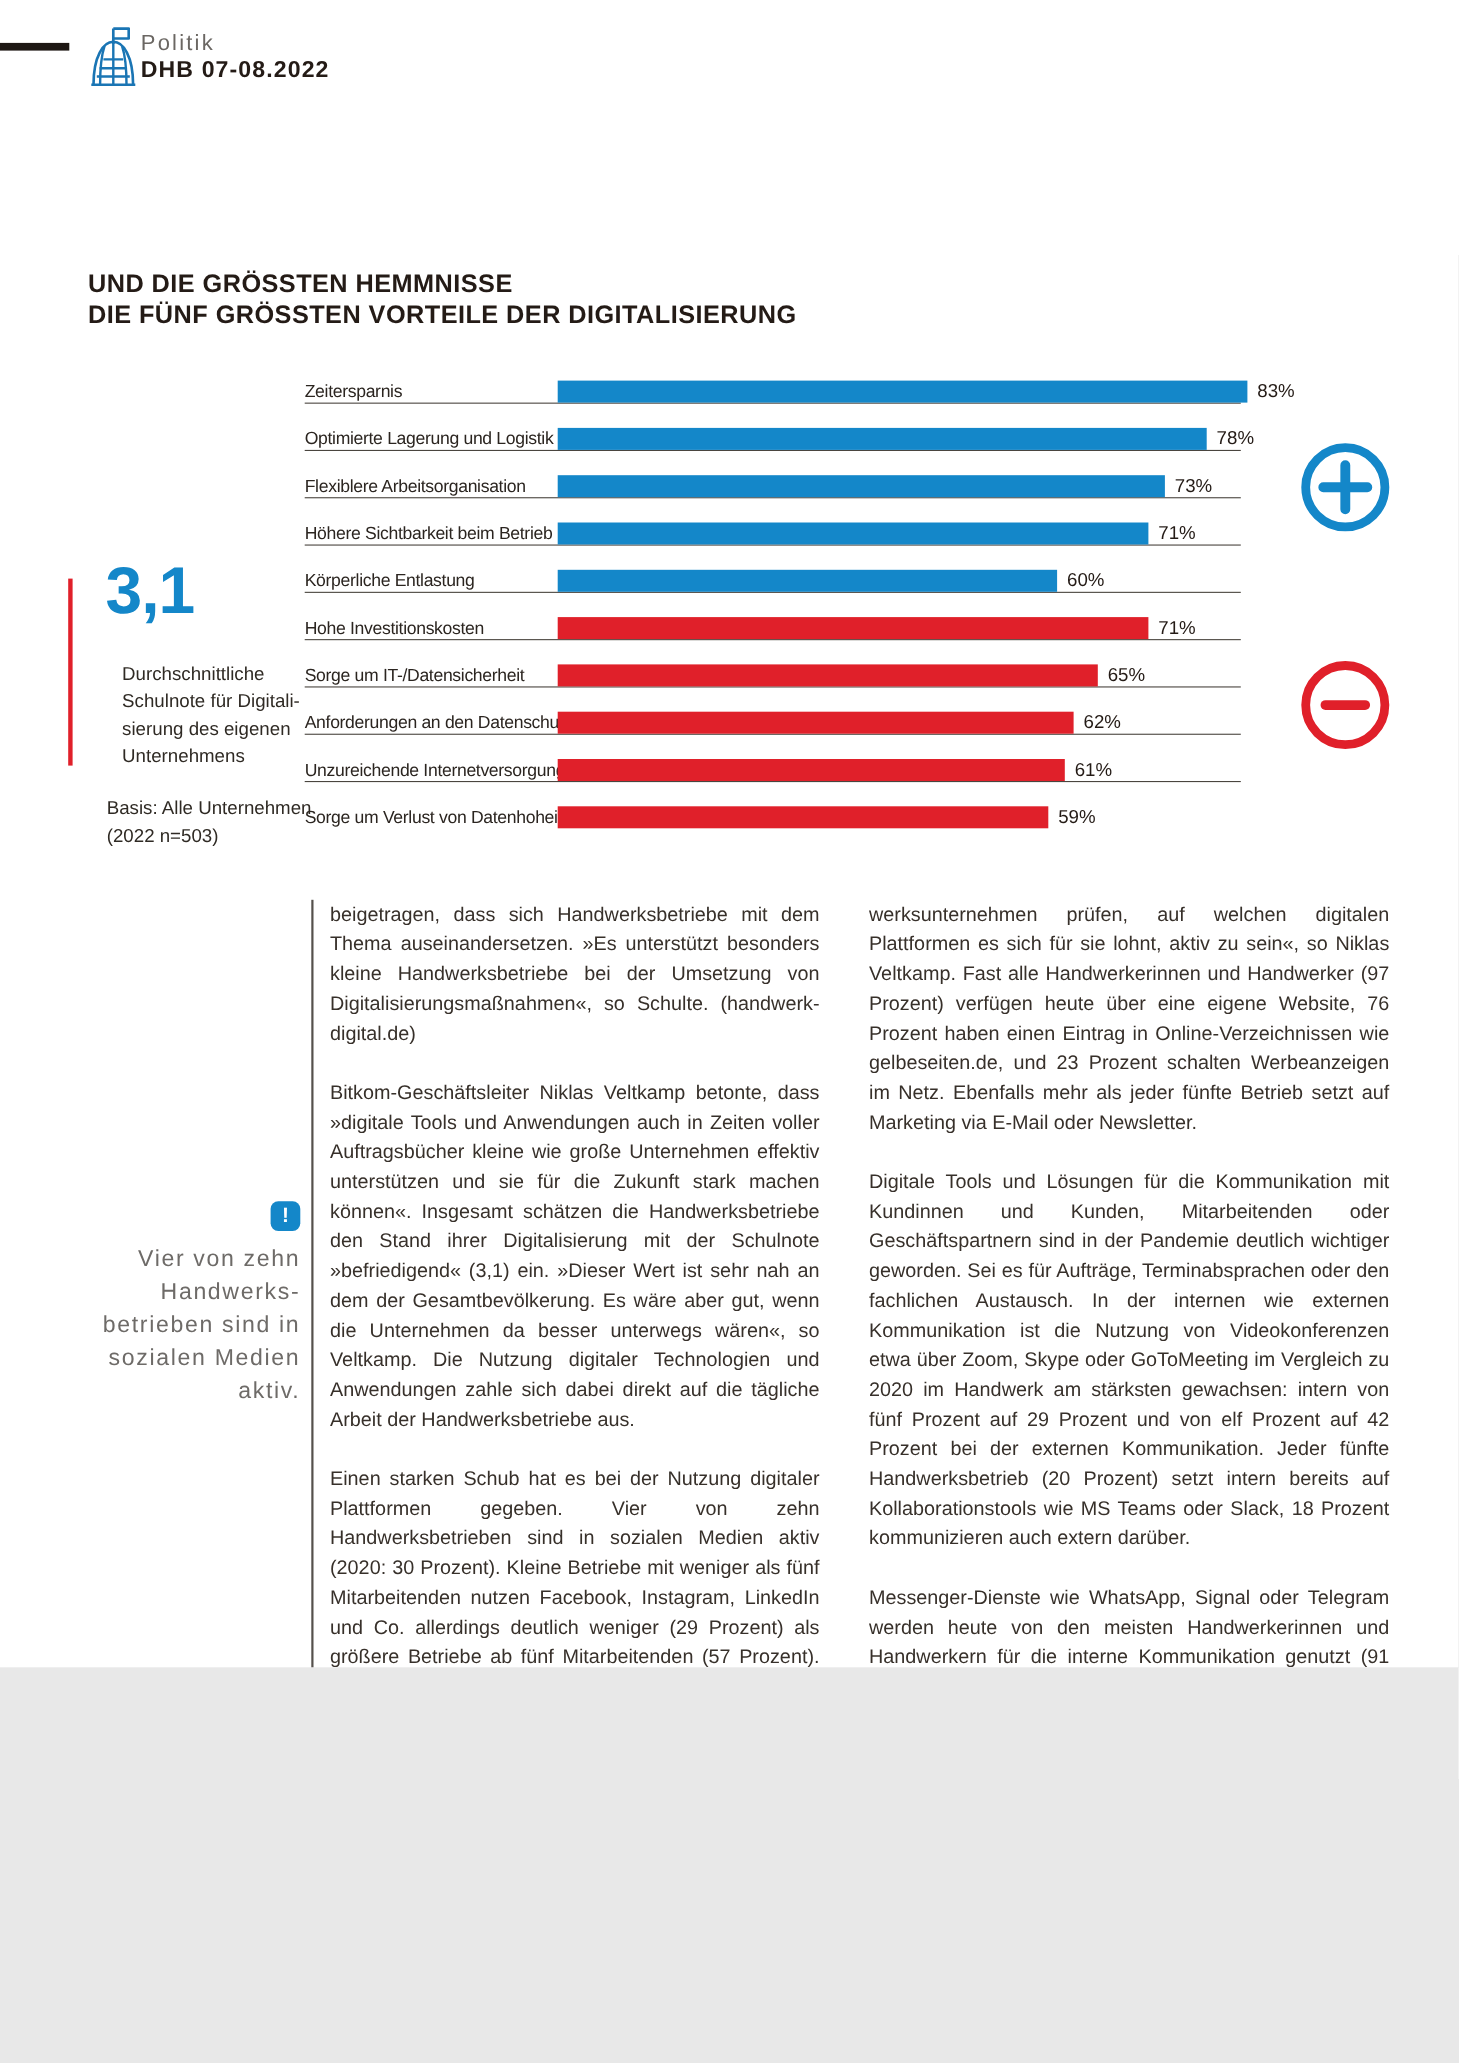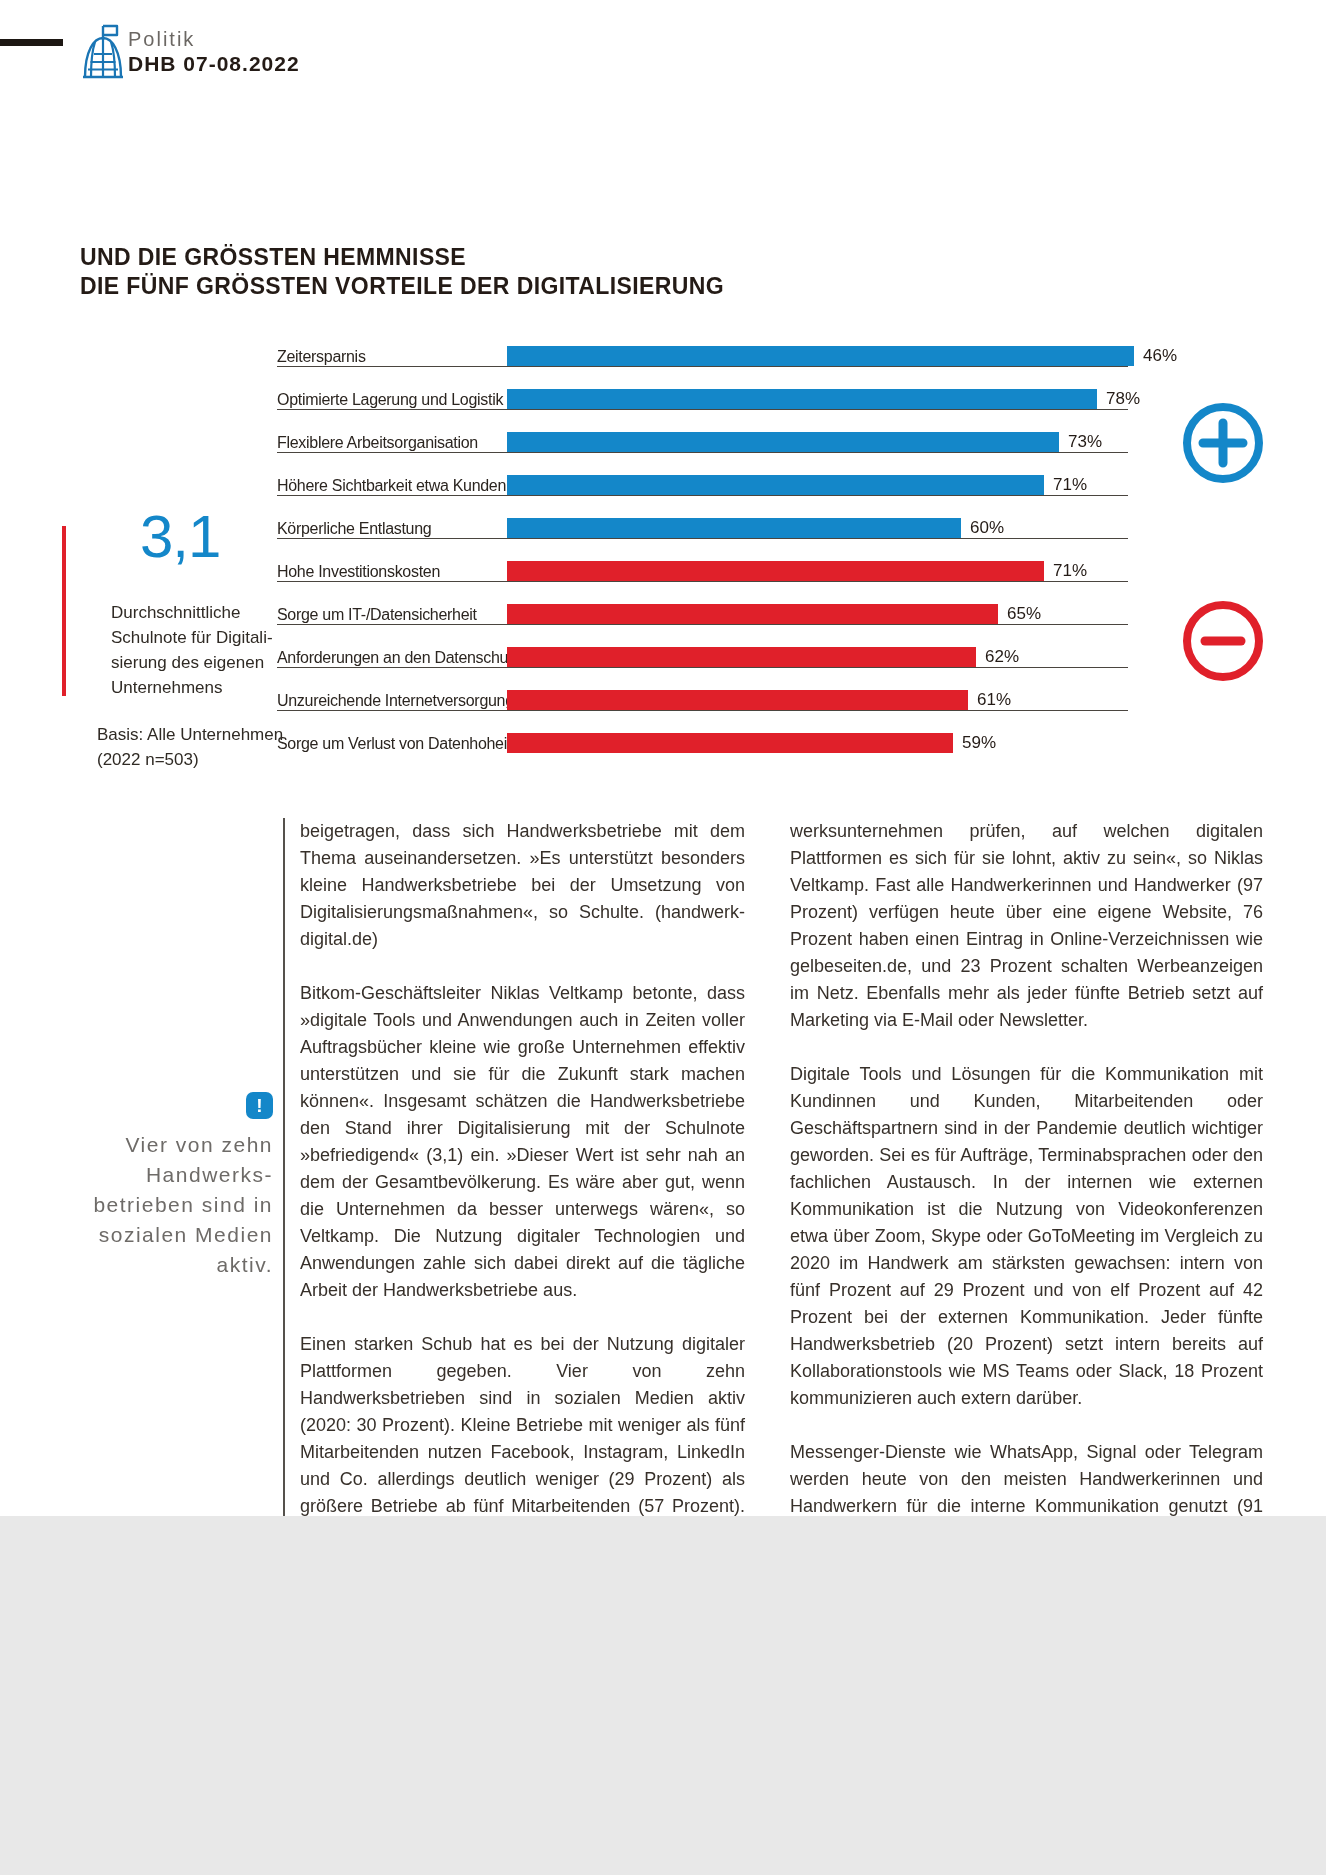--- a/index.html
+++ b/index.html
@@ -20,21 +20,21 @@
   .crow{display:flex;align-items:flex-end;height:42px;}
   .crow.sep{border-bottom:1.5px solid #4a453f;}
   .clabel{width:230px;flex:0 0 230px;font-size:16px;letter-spacing:-.3px;color:#2b2520;white-space:nowrap;}
   .ctrack{flex:1;display:flex;align-items:center;height:20px;}
   .cbar{display:block;height:20px;}
   .cval{margin-left:9px;font-size:17px;color:#241b16;white-space:nowrap;}
   .plus-icon{position:absolute;left:1180px;top:400px;}
   .minus-icon{position:absolute;left:1180px;top:598px;}
   
   .statrule{position:absolute;left:62px;top:526px;width:4px;height:170px;background:#e0202a;}
-  .statvalue{position:absolute;left:96px;top:502px;font-size:60px;font-weight:normal;letter-spacing:-1px;color:#1487c9;margin-left:44px;}
+  .statvalue{position:absolute;left:96px;top:502px;font-size:60px;font-weight:bold;letter-spacing:-1px;color:#1487c9;}
   .statcaption{position:absolute;left:111px;top:600px;width:190px;font-size:17px;line-height:25px;color:#2f2a24;white-space:pre-line;}
   .statbasis{position:absolute;left:97px;top:722px;width:190px;font-size:17px;line-height:25px;color:#2f2a24;white-space:pre-line;}
   
   .noteicon{position:absolute;left:246px;top:1092px;width:27px;height:27px;border-radius:7px;background:#1487c9;
     color:#fff;font-weight:bold;font-size:19px;display:flex;align-items:center;justify-content:center;}
   .notetext{position:absolute;left:60px;top:1130px;width:213px;text-align:right;font-size:21px;line-height:30px;
     letter-spacing:1.5px;color:#6e6b68;white-space:pre-line;}
   .vrule{position:absolute;left:283px;top:818px;width:1.5px;height:862px;background:#55514c;}
   
   .col{position:absolute;top:818px;text-align:justify;font-size:18px;line-height:27px;color:#37302a;}
@@ -74,39 +74,39 @@
   <div class="title">
     <div>UND DIE GRÖSSTEN HEMMNISSE</div>
     <div>DIE FÜNF GRÖSSTEN VORTEILE DER DIGITALISIERUNG</div>
   </div>
 
   <div class="chart" id="chart">
       <div class="crow sep">
         <span class="clabel">Zeitersparnis</span>
         <span class="ctrack">
           <span class="cbar" style="width: 627px; background: rgb(20, 135, 201);"></span>
-          <span class="cval">46%</span>
+          <span class="cval">83%</span>
         </span>
       </div>
       <div class="crow sep">
         <span class="clabel">Optimierte Lagerung und Logistik</span>
         <span class="ctrack">
           <span class="cbar" style="width: 590px; background: rgb(20, 135, 201);"></span>
           <span class="cval">78%</span>
         </span>
       </div>
       <div class="crow sep">
         <span class="clabel">Flexiblere Arbeitsorganisation</span>
         <span class="ctrack">
           <span class="cbar" style="width: 552px; background: rgb(20, 135, 201);"></span>
           <span class="cval">73%</span>
         </span>
       </div>
       <div class="crow sep">
-        <span class="clabel">Höhere Sichtbarkeit etwa Kunden</span>
+        <span class="clabel">Höhere Sichtbarkeit beim Betrieb</span>
         <span class="ctrack">
           <span class="cbar" style="width: 537px; background: rgb(20, 135, 201);"></span>
           <span class="cval">71%</span>
         </span>
       </div>
       <div class="crow sep">
         <span class="clabel">Körperliche Entlastung</span>
         <span class="ctrack">
           <span class="cbar" style="width: 454px; background: rgb(20, 135, 201);"></span>
           <span class="cval">60%</span>

